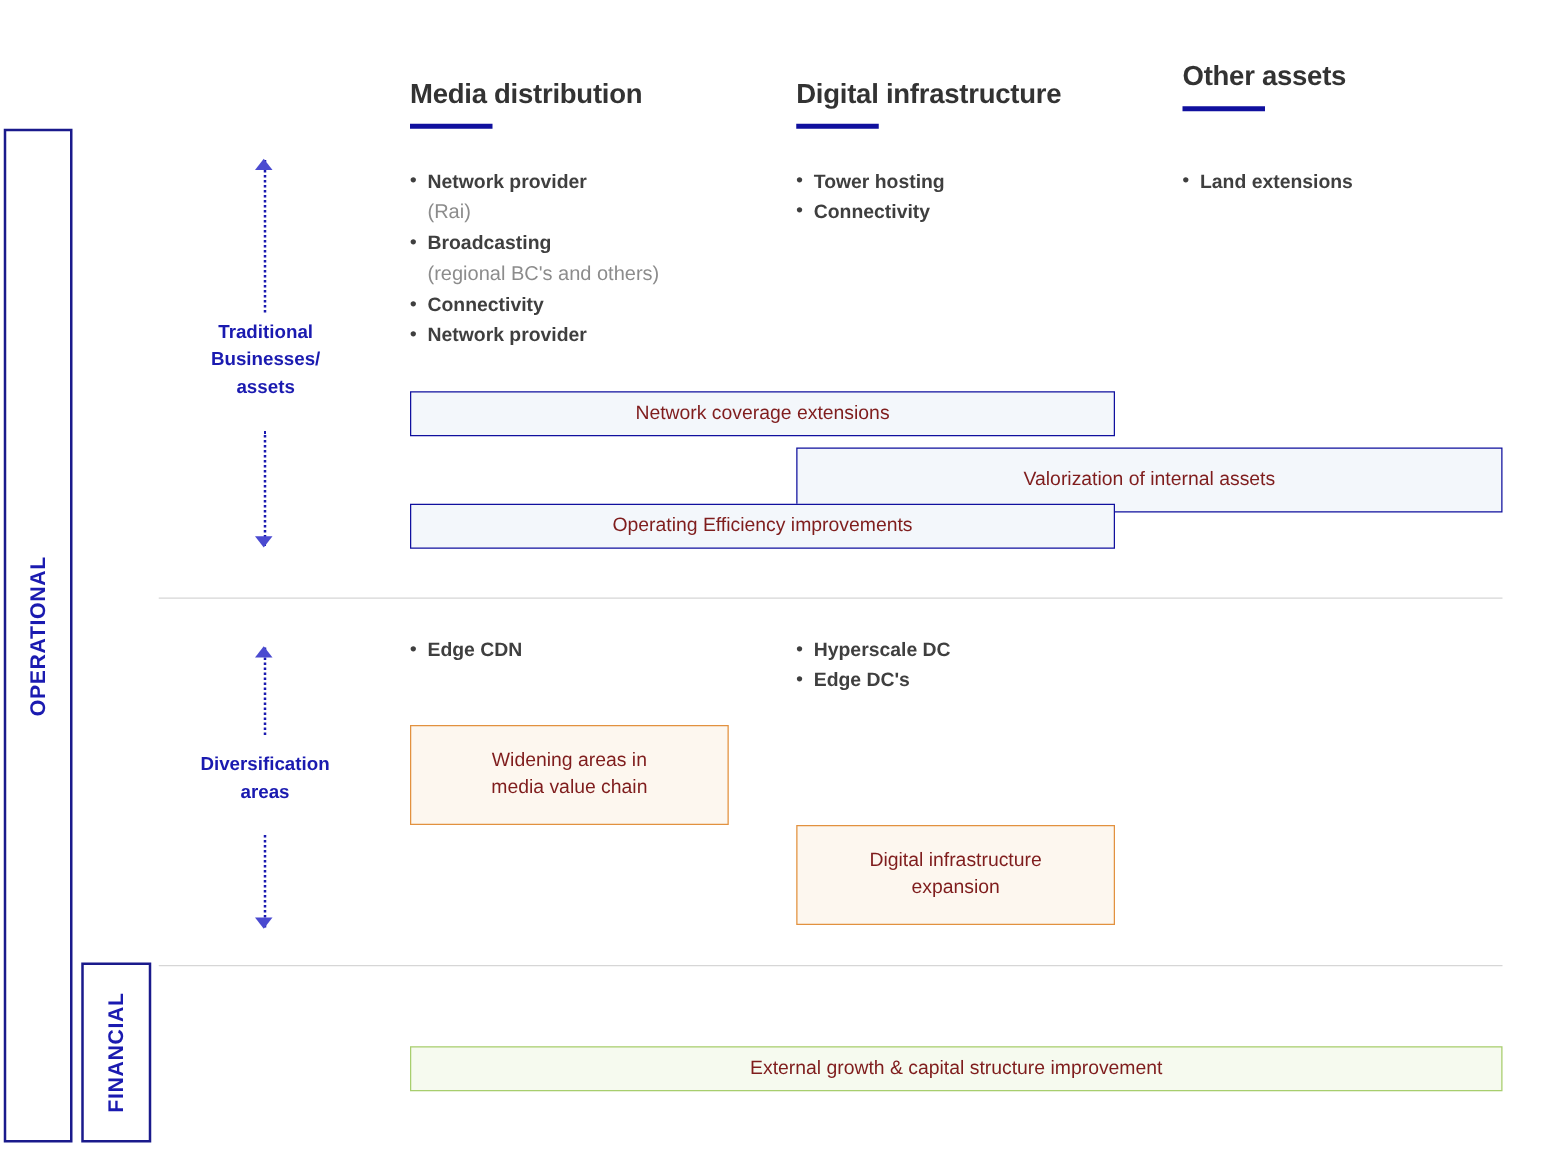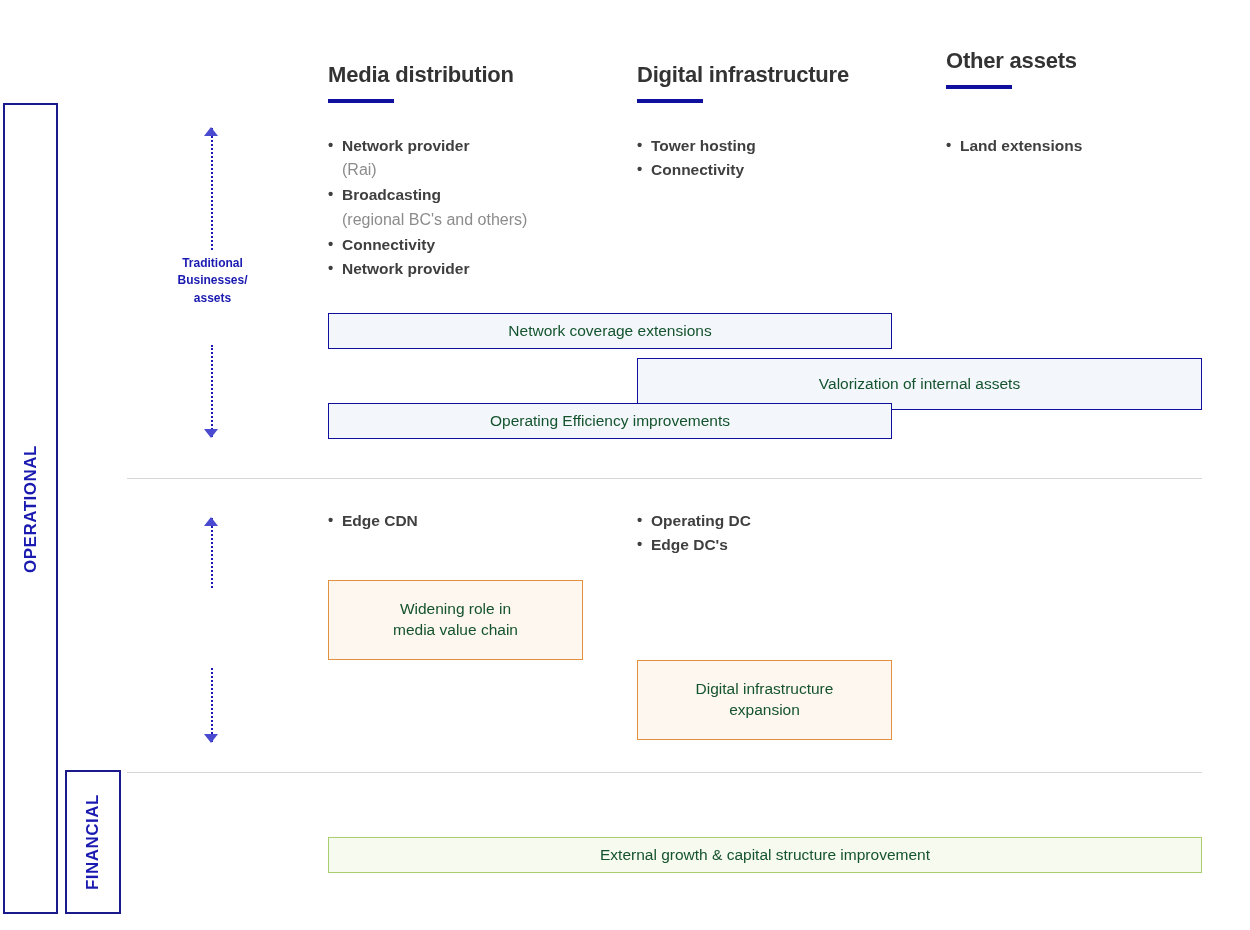--- a/index.html
+++ b/index.html
@@ -46,21 +46,21 @@
   }
   .darrow .head.up{top:-1px;border-bottom:9px solid #4a4ad0;}
   .darrow .head.down{bottom:-1px;border-top:9px solid #4a4ad0;}
 
   
   .rowlabel{
     position:absolute;
     text-align:center;
     color:#1a1ab0;
     font-weight:bold;
-    font-size:12px;
+    font-size:15px;
     line-height:1.45;
   }
 
   
   .colhead{position:absolute;}
   .colhead .title{
     font-size:22px;font-weight:bold;color:#333333;
     white-space:nowrap;letter-spacing:-.2px;
   }
   .colhead .rule{
@@ -82,21 +82,21 @@
     margin-left:14px;font-size:16px;color:#8c8c8c;font-weight:normal;
     line-height:1.5;margin-bottom:1px;
   }
 
   
   .banner{
     position:absolute;
     display:flex;align-items:center;justify-content:center;
     text-align:center;
     font-size:15.5px;
-    color:#14532d;
+    color:#7f1d1d;
     box-sizing:border-box;
     line-height:1.35;
   }
   .banner.blue{background:#f3f7fb;border:1.5px solid #10109e;}
   .banner.orange{background:#fdf7ef;border:1.5px solid #e2913f;}
   .banner.green{background:#f6faef;border:1.5px solid #a8ce6e;}
 
   
   .divider{position:absolute;height:1px;background:#d6d6d6;}
 </style>
@@ -187,46 +187,50 @@
   <div class="banner blue" style="left:328px;top:403px;width:564px;height:36px;">
     <span>Operating Efficiency improvements</span>
   </div>
 
   <div class="divider" style="left:127px;top:478px;width:1075px;"></div>
 
   <div class="darrow" style="left:200px;top:518px;height:70px;">
     <div class="line"></div>
     <div class="head up"></div>
   </div>
+  <div class="rowlabel" style="left:136px;top:601px;width:152px;">
+    <div>Diversification</div>
+    <div>areas</div>
+  </div>
   <div class="darrow" style="left:200px;top:668px;height:74px;">
     <div class="line"></div>
     <div class="head down"></div>
   </div>
 
   <div class="bullets" style="left:328px;top:509px;width:280px;">
     <div class="item">
       <span class="dot">•</span>
       <span>Edge CDN</span>
     </div>
   </div>
 
   <div class="bullets" style="left:637px;top:509px;width:280px;">
     <div class="item">
       <span class="dot">•</span>
-      <span>Operating DC</span>
+      <span>Hyperscale DC</span>
     </div>
     <div class="item">
       <span class="dot">•</span>
       <span>Edge DC's</span>
     </div>
   </div>
 
   <div class="banner orange" style="left:328px;top:580px;width:255px;height:80px;">
     <div>
-      <div>Widening role in</div>
+      <div>Widening areas in</div>
       <div>media value chain</div>
     </div>
   </div>
   <div class="banner orange" style="left:637px;top:660px;width:255px;height:80px;">
     <div>
       <div>Digital infrastructure</div>
       <div>expansion</div>
     </div>
   </div>
 

